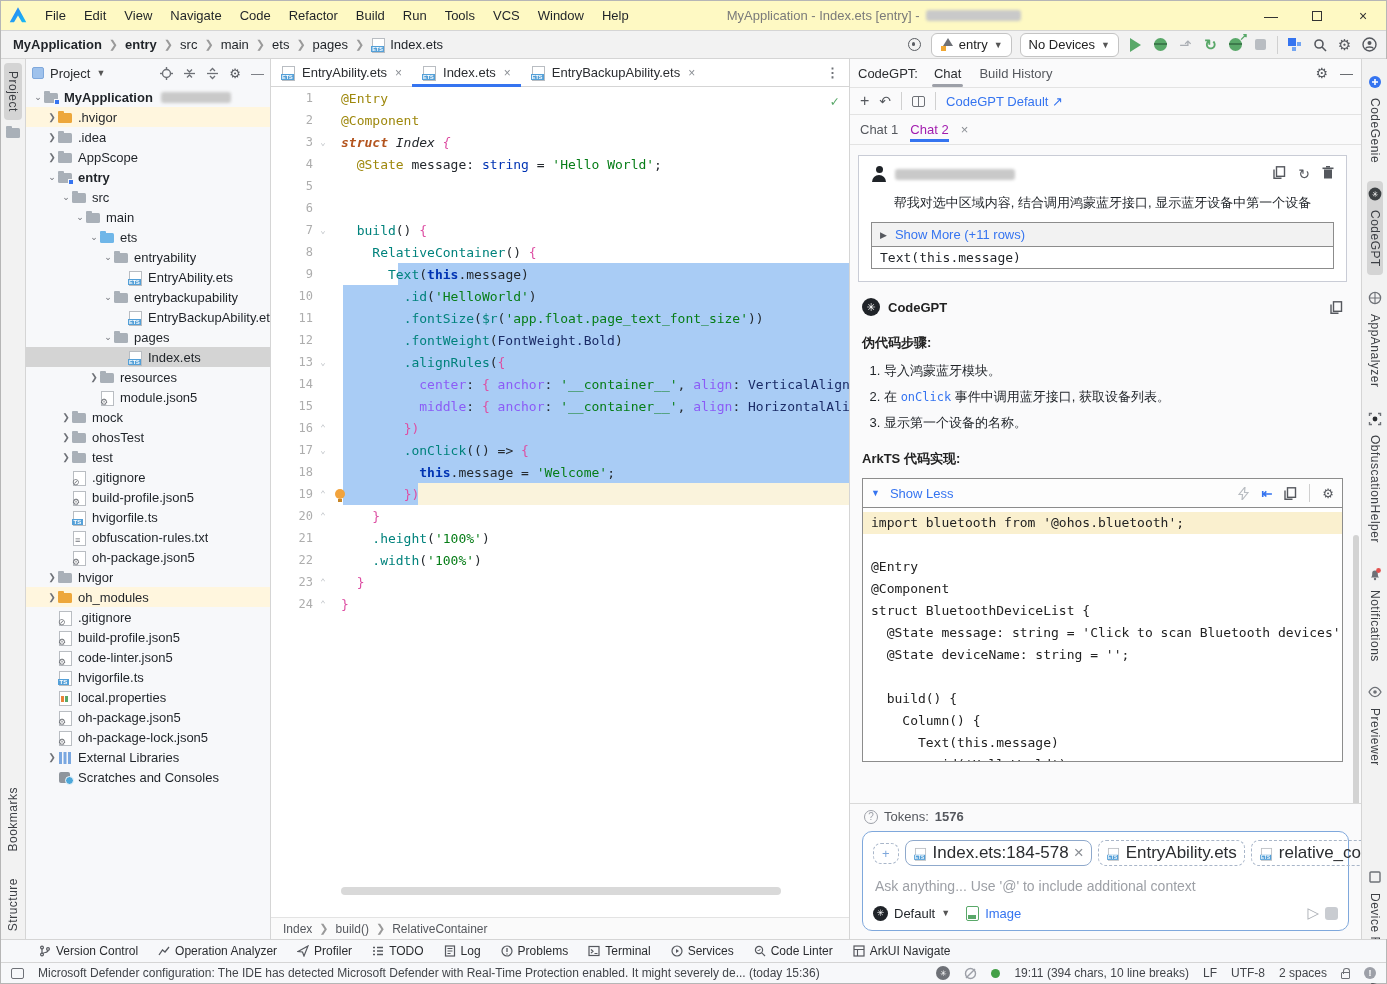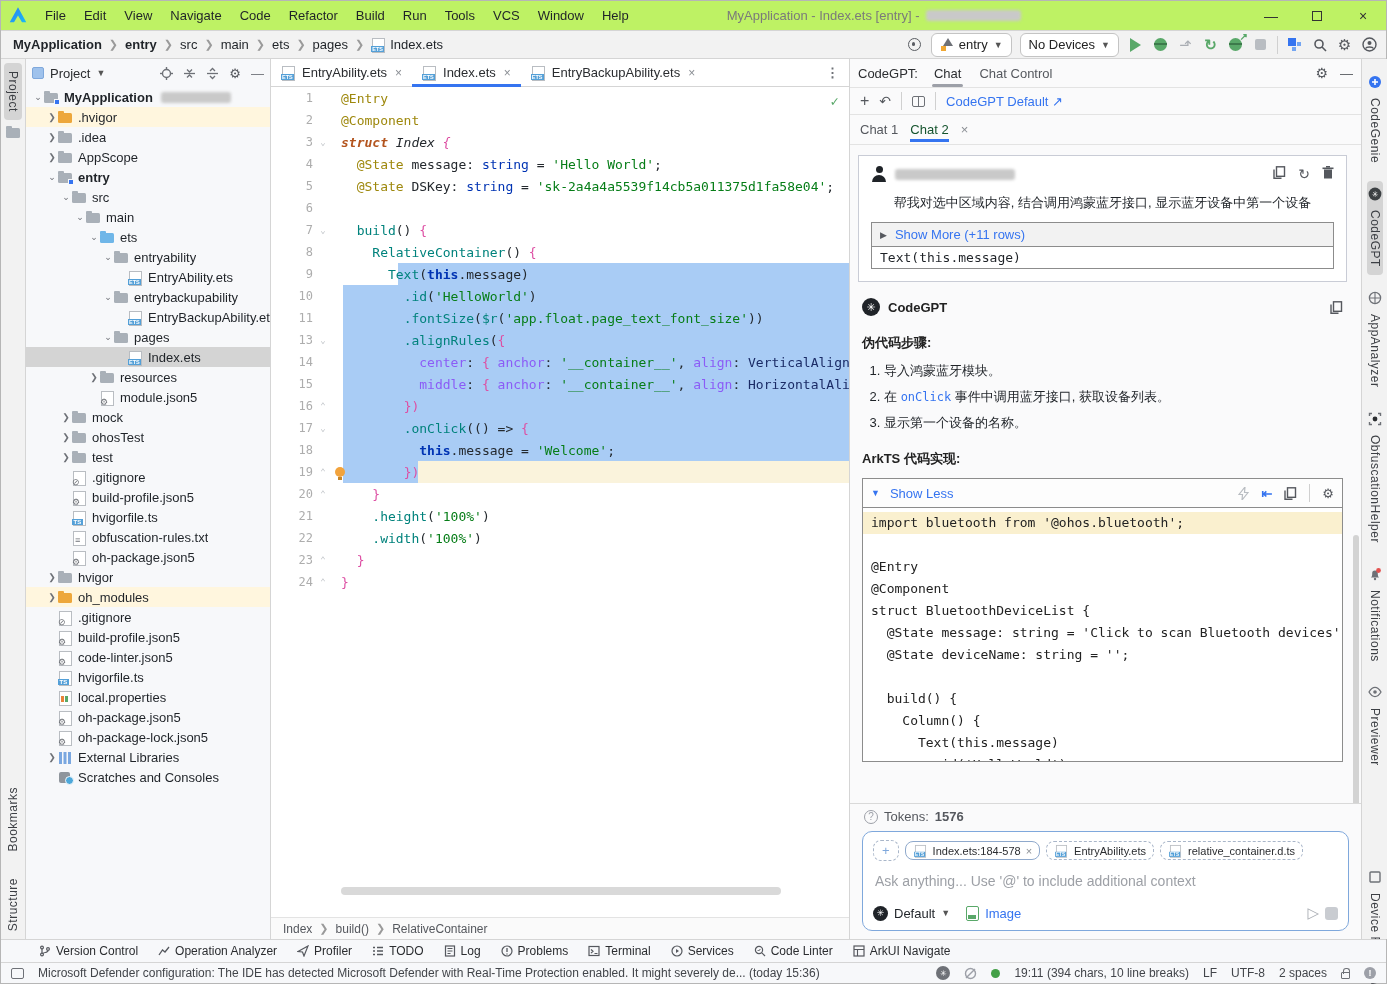--- a/index.html
+++ b/index.html
@@ -1,21 +1,21 @@
 <!DOCTYPE html>
 <html><head>
 <meta charset="utf-8">
 <style>
   * { margin:0; padding:0; box-sizing:border-box; }
   html,body { width:1387px; height:984px; overflow:hidden; }
   body { font-family:"Liberation Sans", sans-serif; font-size:13px; color:#222; background:#F2F3F5; }
   .app { width:1387px; height:984px; display:flex; flex-direction:column; border:1px solid #B6B6B6; }
 
   
-  .titlebar { height:14px; background:#bef264; display:flex; align-items:center; border-bottom:1px solid #D5D5D5; flex:0 0 30px; }
+  .titlebar { height:14px; background:#fef9c3; display:flex; align-items:center; border-bottom:1px solid #D5D5D5; flex:0 0 30px; }
   .logo { width:18px; height:18px; margin:0 10px 0 8px; background:linear-gradient(135deg,#2F7BF5,#15C3F3); clip-path:polygon(50% 4%, 96% 88%, 72% 88%, 50% 50%, 28% 88%, 4% 88%); }
   .menu { display:flex; gap:2px; }
   .menu span { padding:3px 8px; border-radius:4px; color:#1F2328; }
   .wtitle { color:#7A7A7A; margin-left:90px; white-space:nowrap; display:flex; align-items:center; gap:6px; }
   .blur { display:inline-block; height:11px; border-radius:3px; background:#C9C9C9; filter:blur(1.5px); }
   .wbtns { margin-left:auto; display:flex; height:30px; }
   .wbtn { width:46px; display:flex; align-items:center; justify-content:center; color:#333; font-size:14px; }
   .maxi { width:10px; height:10px; border:1.2px solid #333; }
 
   
@@ -121,21 +121,21 @@
   .ctab { position:relative; padding:4px 2px; color:#2B2D30; }
   .ctab.on:after { content:""; position:absolute; left:0; right:0; bottom:-2px; height:3px; background:#9DA0A8; border-radius:2px; }
   .ctab.dim { color:#55585E; }
   .chead-tools { margin-left:auto; display:flex; gap:12px; align-items:center; color:#55585E; }
   .ctools { height:28px; display:flex; align-items:center; gap:10px; padding:0 10px; border-top:1px solid #E3E3E3; border-bottom:1px solid #E3E3E3; color:#55585E; flex:0 0 28px; }
   .link { color:#3574F0; }
   .splitic { width:13px; height:11px; border:1.4px solid #6E7177; border-radius:2px; position:relative; }
   .splitic:after { content:""; position:absolute; left:4.5px; top:0; bottom:0; width:1.4px; background:#6E7177; }
   .chattabs { height:30px; display:flex; align-items:center; padding:0 10px; gap:12px; border-bottom:1px solid #E3E3E3; flex:0 0 30px; }
   .chattab { position:relative; padding:5px 0; color:#55585E; }
-  .chattab.on { color:#14532d; }
+  .chattab.on { color:#a21caf; }
   .chattab.on:after { content:""; position:absolute; left:0; right:0; bottom:0; height:3px; background:#3574F0; }
   .cbody { flex:1; overflow:hidden; position:relative; padding:10px 14px 0 8px; }
   .usercard { background:#FFF; border:1px solid #C9CCD6; padding:10px 12px 12px; }
   .urow { display:flex; align-items:center; gap:8px; }
   .uavatar { width:16px; height:16px; position:relative; }
   .uavatar:before { content:""; position:absolute; left:5px; top:0; width:7px; height:7px; border-radius:50%; background:#1F2328; }
   .uavatar:after { content:""; position:absolute; left:1px; bottom:0; width:14px; height:7px; border-radius:7px 7px 0 0; background:#1F2328; }
   .urow .tools { margin-left:auto; display:flex; gap:12px; color:#55585E; }
   .umsg { margin:12px 2px 10px; color:#1F2328;text-align:center; }
   .ctxbox { border:1px solid #8C8C8C; }
@@ -156,21 +156,21 @@
   .ccode-tools { margin-left:auto; display:flex; gap:12px; align-items:center; color:#55585E; }
   .ccode-body { font-family:"DejaVu Sans Mono", monospace; font-size:13px; padding:4px 8px; height:253px; overflow:hidden; white-space:pre; }
   .ccode-body .row { height:22px; line-height:22px; }
   .ccode-body .row.hl { background:#FAF0CF; margin:0 -8px; padding:0 8px; }
   .chatscroll { position:absolute; right:2px; top:390px; width:6px; height:270px; background:#D3D3D3; border-radius:3px; }
   .tokrow { height:26px; display:flex; align-items:center; gap:6px; padding:0 14px; border-top:1px solid #D9D9D9; color:#55585E; flex:0 0 26px; background:#FAFAFB; }
   .qcirc { width:14px; height:14px; border:1.2px solid #9DA0A8; border-radius:50%; color:#9DA0A8; font-size:10px; display:flex; align-items:center; justify-content:center; }
   .inputwrap { flex:0 0 110px; padding:2px 12px 8px; background:#FAFAFB; }
   .inputcard { height:100%; border:1.5px solid #7FA8DC; border-radius:10px; background:#FFF; padding:8px 10px; display:flex; flex-direction:column; }
   .chips { display:flex; gap:6px; align-items:center; flex-wrap:nowrap; }
-  .chip { display:flex; align-items:center; gap:5px; border:1px dashed #A9B6C9; border-radius:8px; padding:2px 7px; color:#2B2D30; font-size:11px; white-space:nowrap; }
+  .chip { display:flex; align-items:center; gap:5px; border:1px dashed #A9B6C9; border-radius:8px; padding:2px 7px; color:#2B2D30; font-size:17px; white-space:nowrap; }
   .chip.solid { border-style:solid; border-color:#8FA9CC; }
   .chip .x { color:#8A8E94; }
   .chip.add { color:#7FA8DC; padding:2px 8px; font-size:13px; }
   .ph { color:#9DA0A6; margin:12px 2px 0; font-size:14px; }
   .inprow { margin-top:auto; display:flex; align-items:center; gap:6px; }
   .inprow .model { display:flex; align-items:center; gap:6px; color:#1F2328; }
   .imgic { width:13px; height:15px; border:1.3px solid #59A869; border-radius:2px; position:relative; }
   .imgic:after { content:""; position:absolute; left:1px; bottom:1px; width:8px; height:4px; background:#59A869; }
   .send { margin-left:auto; color:#A9ADB3; font-size:15px; }
   .stopbtn { width:13px; height:13px; background:#C9CCD1; border-radius:3px; }
@@ -559,21 +559,20 @@
             <span class="ctext" style="padding-left: 8px; font-style: italic;"><span class="tk-k2">struct</span><span class="tk-p"> Index </span><span class="tk-b">{</span></span>
           </div>
           <div class="cline">
             <span class="gut">4</span>
             <span class="foldc"></span>
             <span class="ctext" style="padding-left: 8px;"><span class="tk-p">  </span><span class="tk-a">@State</span><span class="tk-p"> message: </span><span class="tk-k">string</span><span class="tk-p"> = </span><span class="tk-s">'Hello World'</span><span class="tk-p">;</span></span>
           </div>
           <div class="cline">
             <span class="gut">5</span>
             <span class="foldc"></span>
-            <span class="ctext" style="padding-left: 8px;"><span class="tk-p">  </span><span class="tk-a">@State</span><span class="tk-p"> DSKey: </span><span class="tk-k">string</span><span class="tk-p"> = </span><span class="tk-s">'sk-2a4a4a5539f14cb5a011375d1fa58e04'</span><span class="tk-p">;</span></span>
           </div>
           <div class="cline">
             <span class="gut">6</span>
             <span class="foldc"></span>
             <span class="ctext" style="padding-left: 8px;"></span>
           </div>
           <div class="cline">
             <span class="gut">7</span>
             <span class="foldc">⌄</span>
             <span class="ctext" style="padding-left: 8px;"><span class="tk-p">  </span><span class="tk-f">build</span><span class="tk-p">() </span><span class="tk-b">{</span></span>
@@ -593,20 +592,26 @@
             <span class="selbg" style="left: 72px; right: 0px;"></span>
             <span class="gut">10</span>
             <span class="foldc"></span>
             <span class="ctext" style="padding-left: 8px;"><span class="tk-p">        </span><span class="tk-f">.id</span><span class="tk-p">(</span><span class="tk-s">'HelloWorld'</span><span class="tk-p">)</span></span>
           </div>
           <div class="cline">
             <span class="selbg" style="left: 72px; right: 0px;"></span>
             <span class="gut">11</span>
             <span class="foldc"></span>
             <span class="ctext" style="padding-left: 8px;"><span class="tk-p">        </span><span class="tk-f">.fontSize</span><span class="tk-p">(</span><span class="tk-f">$r</span><span class="tk-p">(</span><span class="tk-s">'app.float.page_text_font_size'</span><span class="tk-p">))</span></span>
+          </div>
+          <div class="cline">
+            <span class="selbg" style="left: 72px; right: 0px;"></span>
+            <span class="gut">12</span>
+            <span class="foldc"></span>
+            <span class="ctext" style="padding-left: 8px;"><span class="tk-p">        </span><span class="tk-f">.fontWeight</span><span class="tk-p">(</span><span class="tk-d">FontWeight.Bold</span><span class="tk-p">)</span></span>
           </div>
           <div class="cline">
             <span class="selbg" style="left: 72px; right: 0px;"></span>
             <span class="gut">13</span>
             <span class="foldc">⌄</span>
             <span class="ctext" style="padding-left: 8px;"><span class="tk-p">        </span><span class="tk-f">.alignRules</span><span class="tk-p">(</span><span class="tk-b">{</span></span>
           </div>
           <div class="cline">
             <span class="selbg" style="left: 72px; right: 0px;"></span>
             <span class="gut">14</span>
@@ -677,21 +682,21 @@
           <span>build()</span>
           <span class="csep">❯</span>
           <span>RelativeContainer</span>
         </div>
     </div>
 
     <div class="chat">
       <div class="chead">
         <span class="title">CodeGPT:</span>
         <span class="ctab on" id="ctab0">Chat</span>
-        <span class="ctab dim" id="ctab1">Chat Control</span>
+        <span class="ctab dim" id="ctab1">Build History</span>
         <span class="chead-tools">
           <span class="gear" style="font-size:14px">⚙</span>
           <span>—</span>
         </span>
       </div>
       <div class="ctools">
         <span style="font-size:16px;color:#55585E">+</span>
         <span style="font-size:14px">↶</span>
         <span class="sep-v"></span>
         <span class="splitic"></span>

